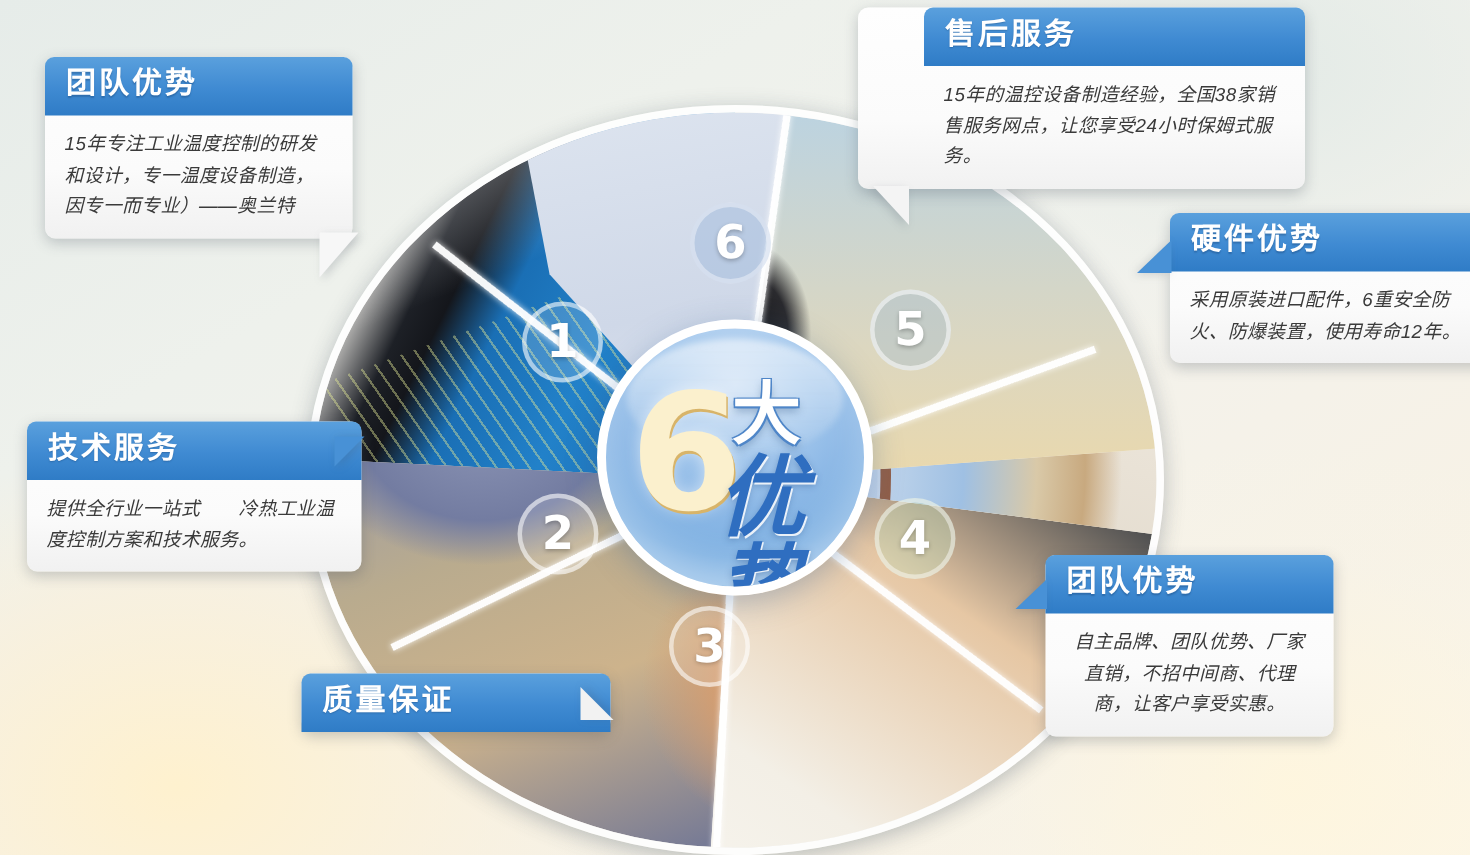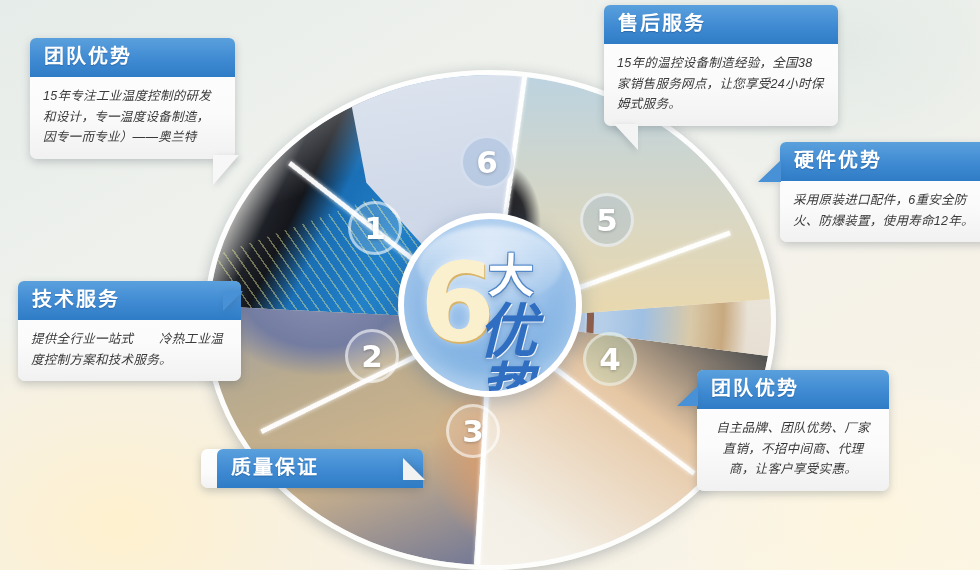--- a/index.html
+++ b/index.html
@@ -295,21 +295,21 @@
 
   
   .c-team    { left: 30px;  top: 38px;  width: 205px; }
   .c-team .tail {
     right: -4px; bottom: -26px;
     border-left: 26px solid #f7f7f7;
     border-bottom: 30px solid transparent;
     filter: drop-shadow(2px 2px 3px rgba(70,80,95,0.20));
   }
 
-  .c-after   { left: 604px; top: 5px;   width: 234px; }
+  .c-after   { left: 572px; top: 5px;   width: 254px; padding-left: 44px; }
   .c-after .tail {
     left: 10px; bottom: -24px;
     border-right: 24px solid #f4f4f4;
     border-bottom: 26px solid transparent;
     filter: drop-shadow(-2px 2px 3px rgba(70,80,95,0.20));
   }
 
   .c-hard    { left: 780px; top: 142px; width: 212px; }
   .c-hard .tail {
     left: -22px; top: 18px;
@@ -319,21 +319,21 @@
   }
 
   .c-soft    { left: 697px; top: 370px; width: 192px; }
   .c-soft .tail {
     left: -20px; top: 16px;
     border-right: 21px solid #4891d6;
     border-top: 20px solid transparent;
     filter: drop-shadow(-2px 1px 3px rgba(70,80,95,0.20));
   }
 
-  .c-quality { left: 201px; top: 449px; width: 206px; padding-left: 16px; }
+  .c-quality { left: 201px; top: 449px; width: 206px; }
   .c-quality .tail {
     right: -2px; bottom: 8px;
     border-left: 22px solid #f2f2f2;
     border-top: 22px solid transparent;
     filter: drop-shadow(2px -1px 3px rgba(70,80,95,0.20));
   }
 
   .c-tech    { left: 18px;  top: 281px; width: 223px; }
   .c-tech .tail {
     right: -2px; top: 10px;

